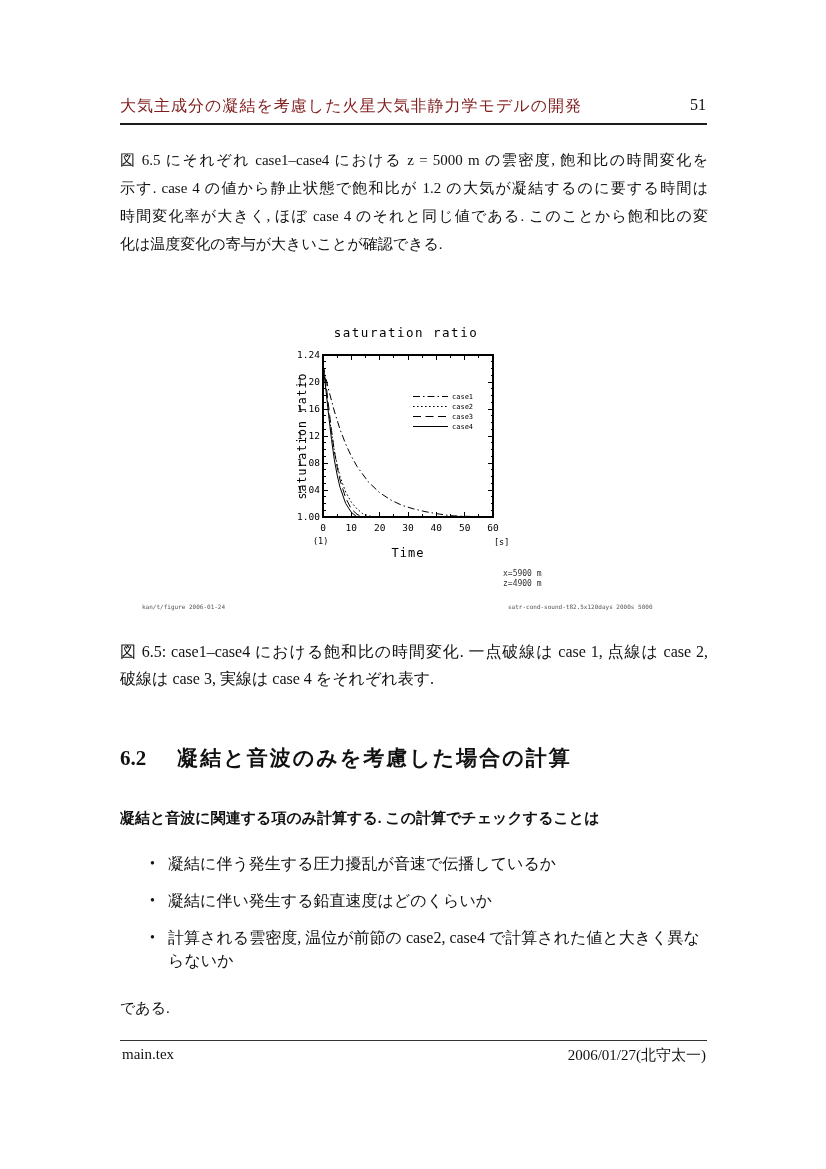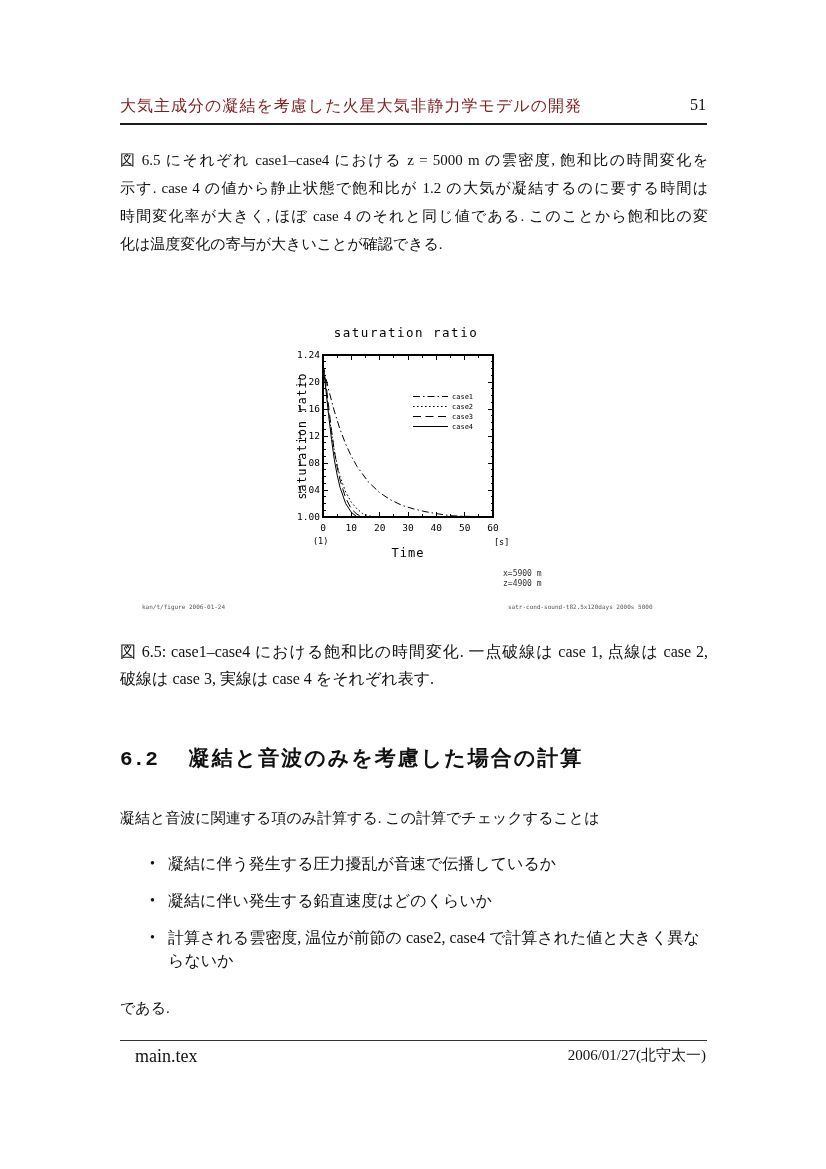--- a/index.html
+++ b/index.html
@@ -25,32 +25,32 @@
   .chart-svg text{font-family:"DejaVu Sans Mono","Liberation Mono",monospace;fill:#000;}
   .fig-annot{position:absolute;left:383px;top:254px;
     font-family:"DejaVu Sans Mono",monospace;font-size:8px;line-height:10px;color:#333;}
   .stamp{position:absolute;top:288px;font-family:"DejaVu Sans Mono",monospace;
     font-size:6px;color:#555;letter-spacing:0;}
   .stamp-left{left:22px;}
   .stamp-right{left:388px;}
   .caption{left:120px;top:638px;width:588px;font-size:16px;line-height:27px;}
   
   .section-heading{left:120px;top:744px;font-size:21px;font-weight:bold;}
-  .section-number{font-family:Liberation Mono, monospace;text-align:center;}
+  .section-number{font-family:Liberation Serif, serif;text-align:center;}
   .section-title{font-family:Liberation Mono, monospace;margin-left:31px;letter-spacing:2px;}
-  .para2{top:806px;line-height:24px;}
+  .para2{top:806px;line-height:24px;font-weight:bold;}
   
   .bullets{left:148px;top:852px;width:562px;list-style:none;margin:0;padding:0;}
   .bullets li{position:relative;padding-left:20px;margin-bottom:14px;
     font-size:16px;line-height:23px;}
   .bullet-dot{position:absolute;left:2px;top:0;font-size:14px;}
   .closing{top:996px;line-height:24px;}
   
   .footer-rule{left:120px;top:1040px;width:587px;height:1px;background:#333;}
-  .footer-left{left:135px;top:1046px;font-size:18px;}
+  .footer-left{left:122px;top:1046px;font-size:15px;}
   .footer-right{top:1046px;right:120px;font-size:15px;font-family:Liberation Serif, serif;}
 </style>
 </head>
 <body>
 
 <div class="abs header-title">大気主成分の凝結を考慮した火星大気非静力学モデルの開発</div>
 <div class="abs page-num">51</div>
 <div class="abs header-rule"></div>
 
 <div class="abs para para1">

